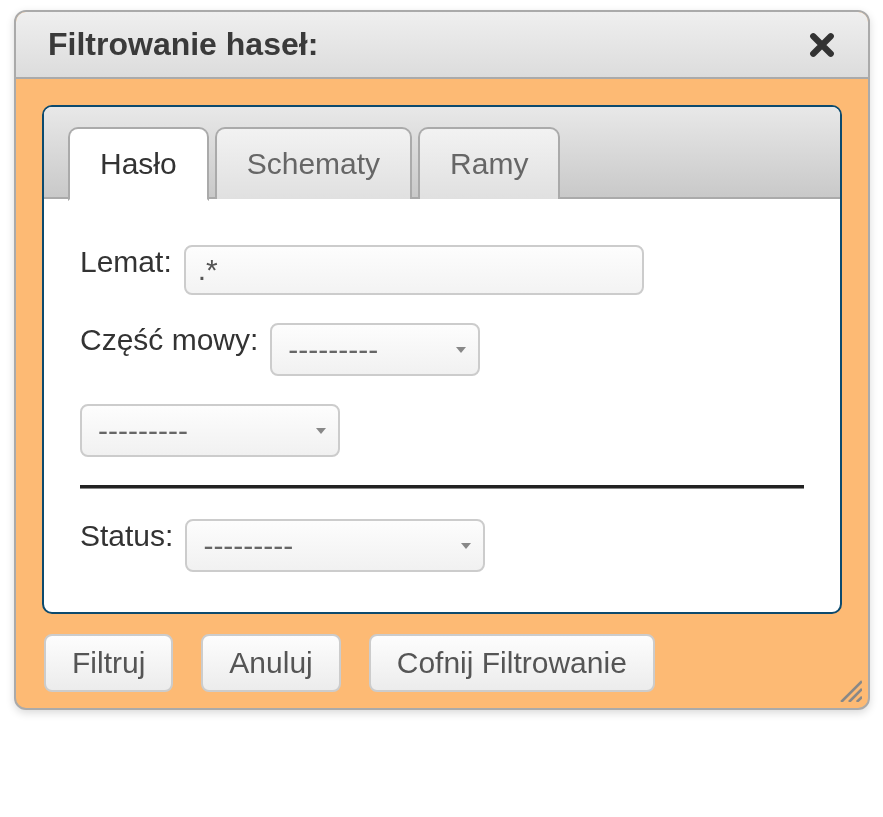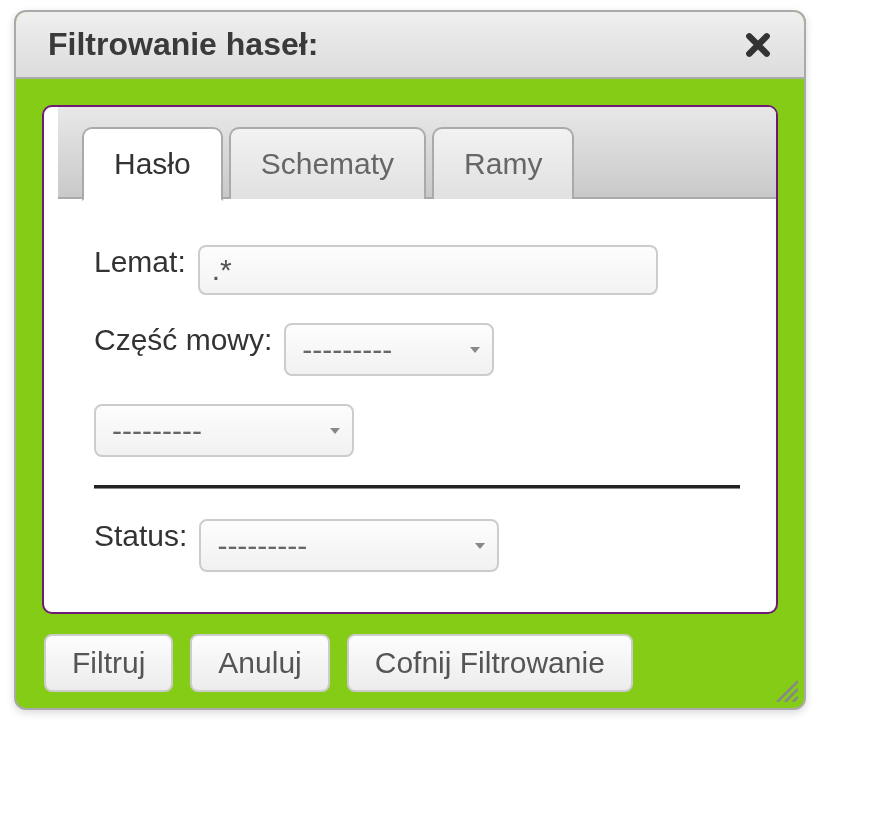--- a/index.html
+++ b/index.html
@@ -5,24 +5,24 @@
   * { box-sizing: border-box; }
   html, body {
     margin: 0; padding: 0;
     width: 883px; height: 817px;
     font-family: Verdana, Geneva, sans-serif;
     background: #fff;
     color: #333;
   }
   .dialog {
     position: absolute; left: 14px; top: 10px;
-    width: 792px;
+    width: 856px;
     border: 2px solid #aaa;
     border-radius: 12px;
-    background: #84cc16;
+    background: #fdba74;
     box-shadow: 0 3px 8px rgba(0,0,0,0.15);
   }
   .dialog-header {
     display: flex; align-items: center; justify-content: space-between;
     padding: 14px 28px 14px 32px;
     border-bottom: 2px solid #aaa;
     border-radius: 10px 10px 0 0;
     background: linear-gradient(#efefef, #dcdcdc);
   }
   .dialog-title {
@@ -34,25 +34,24 @@
     width: 36px; height: 36px;
     display: flex; align-items: center; justify-content: center;
     cursor: pointer;
     color: #333;
   }
   .close-icon svg { width: 30px; height: 30px; }
   .dialog-body {
     padding: 26px 26px 16px 26px;
   }
   .tabs-container {
-    border: 2px solid #701a75;
+    border: 2px solid #0c4a6e;
     border-radius: 10px;
     background: #fff;
     overflow: hidden;
-    padding-left: 14px;
   }
   .tab-strip {
     display: flex;
     align-items: flex-end;
     background: linear-gradient(#e8e8e8, #c9c9c9);
     border-bottom: 2px solid #aaa;
     padding: 12px 24px 0 24px;
     height: 92px;
   }
   .tab {
@@ -132,21 +131,21 @@
   .wide-select { min-width: 260px; }
   .wider-select { min-width: 300px; }
   .divider {
     border: none;
     border-top: 3px solid #222;
     border-bottom: 1px solid #888;
     margin: 8px 0 30px 0;
   }
   .button-row {
     display: flex;
-    gap: 17px;
+    gap: 28px;
     margin-top: 20px;
     padding: 0 2px;
   }
   .btn {
     font-size: 30px;
     font-family: inherit;
     color: #555;
     padding: 10px 26px;
     border: 2px solid #ccc;
     border-radius: 8px;

